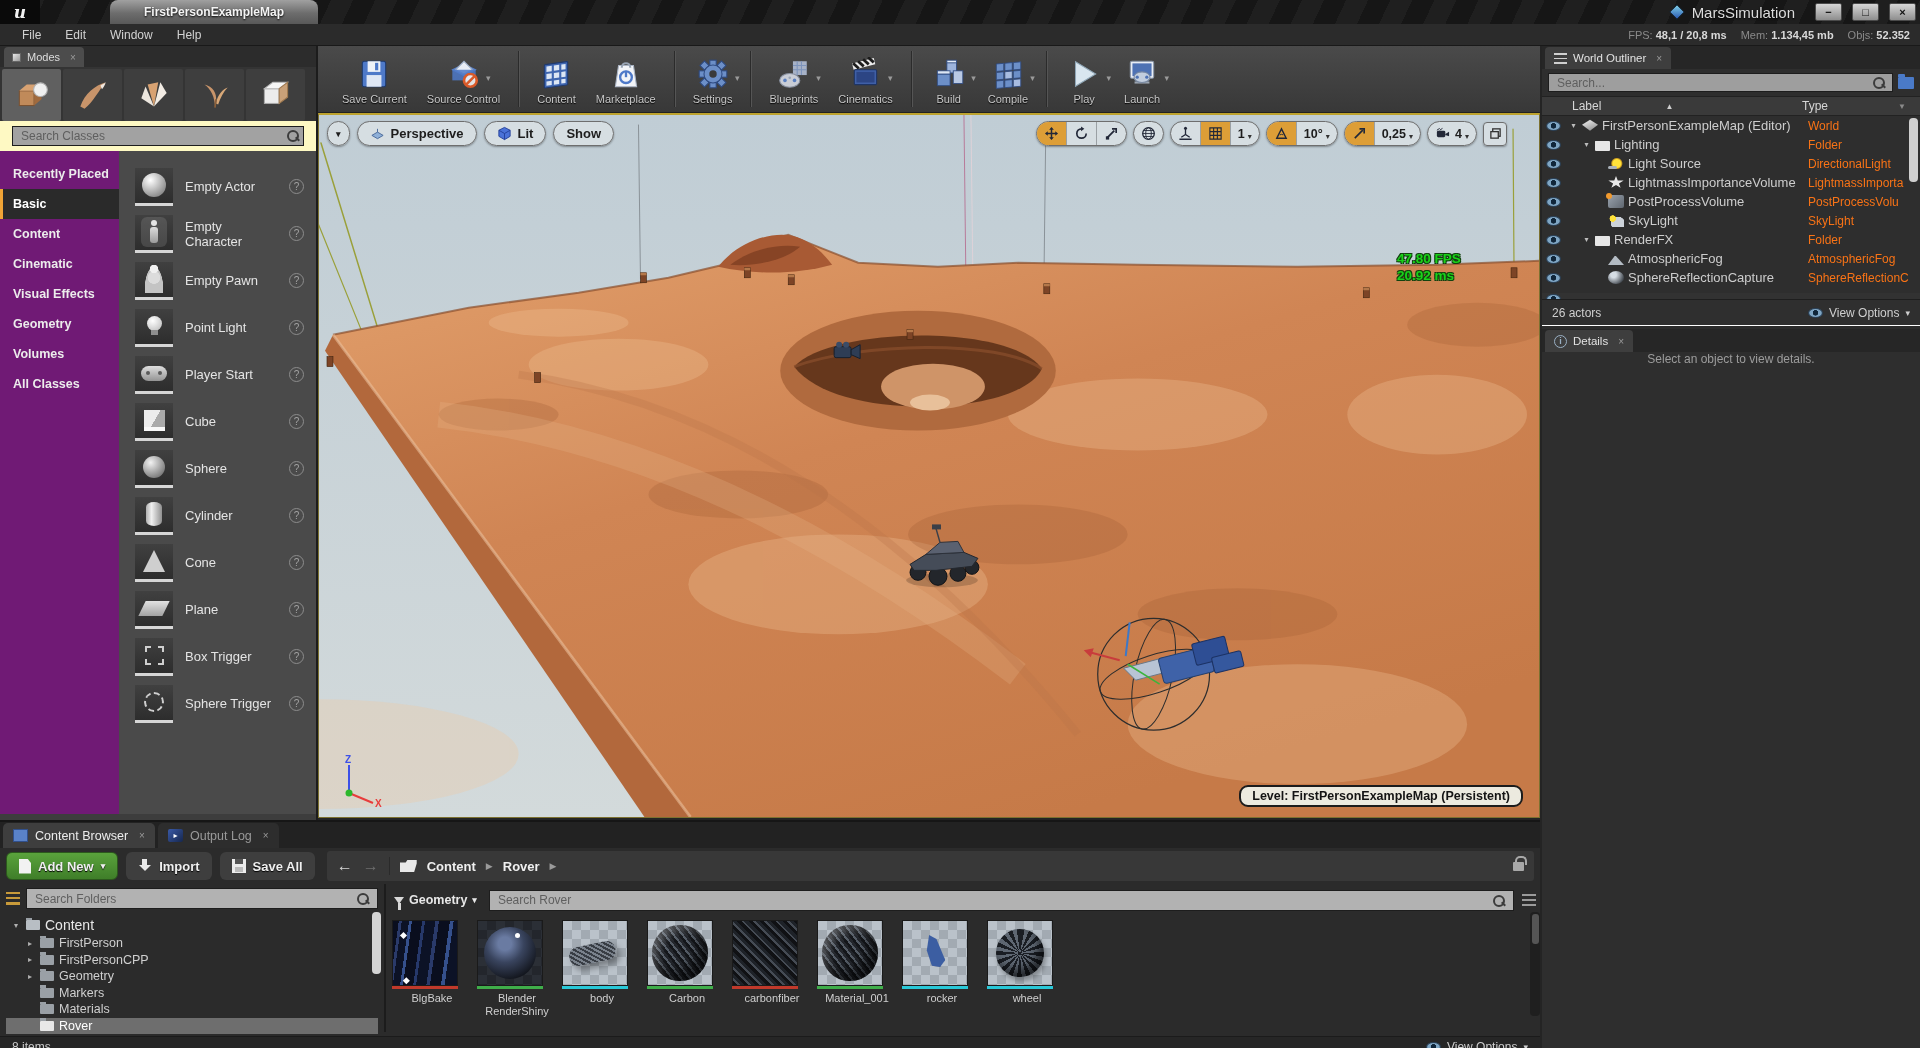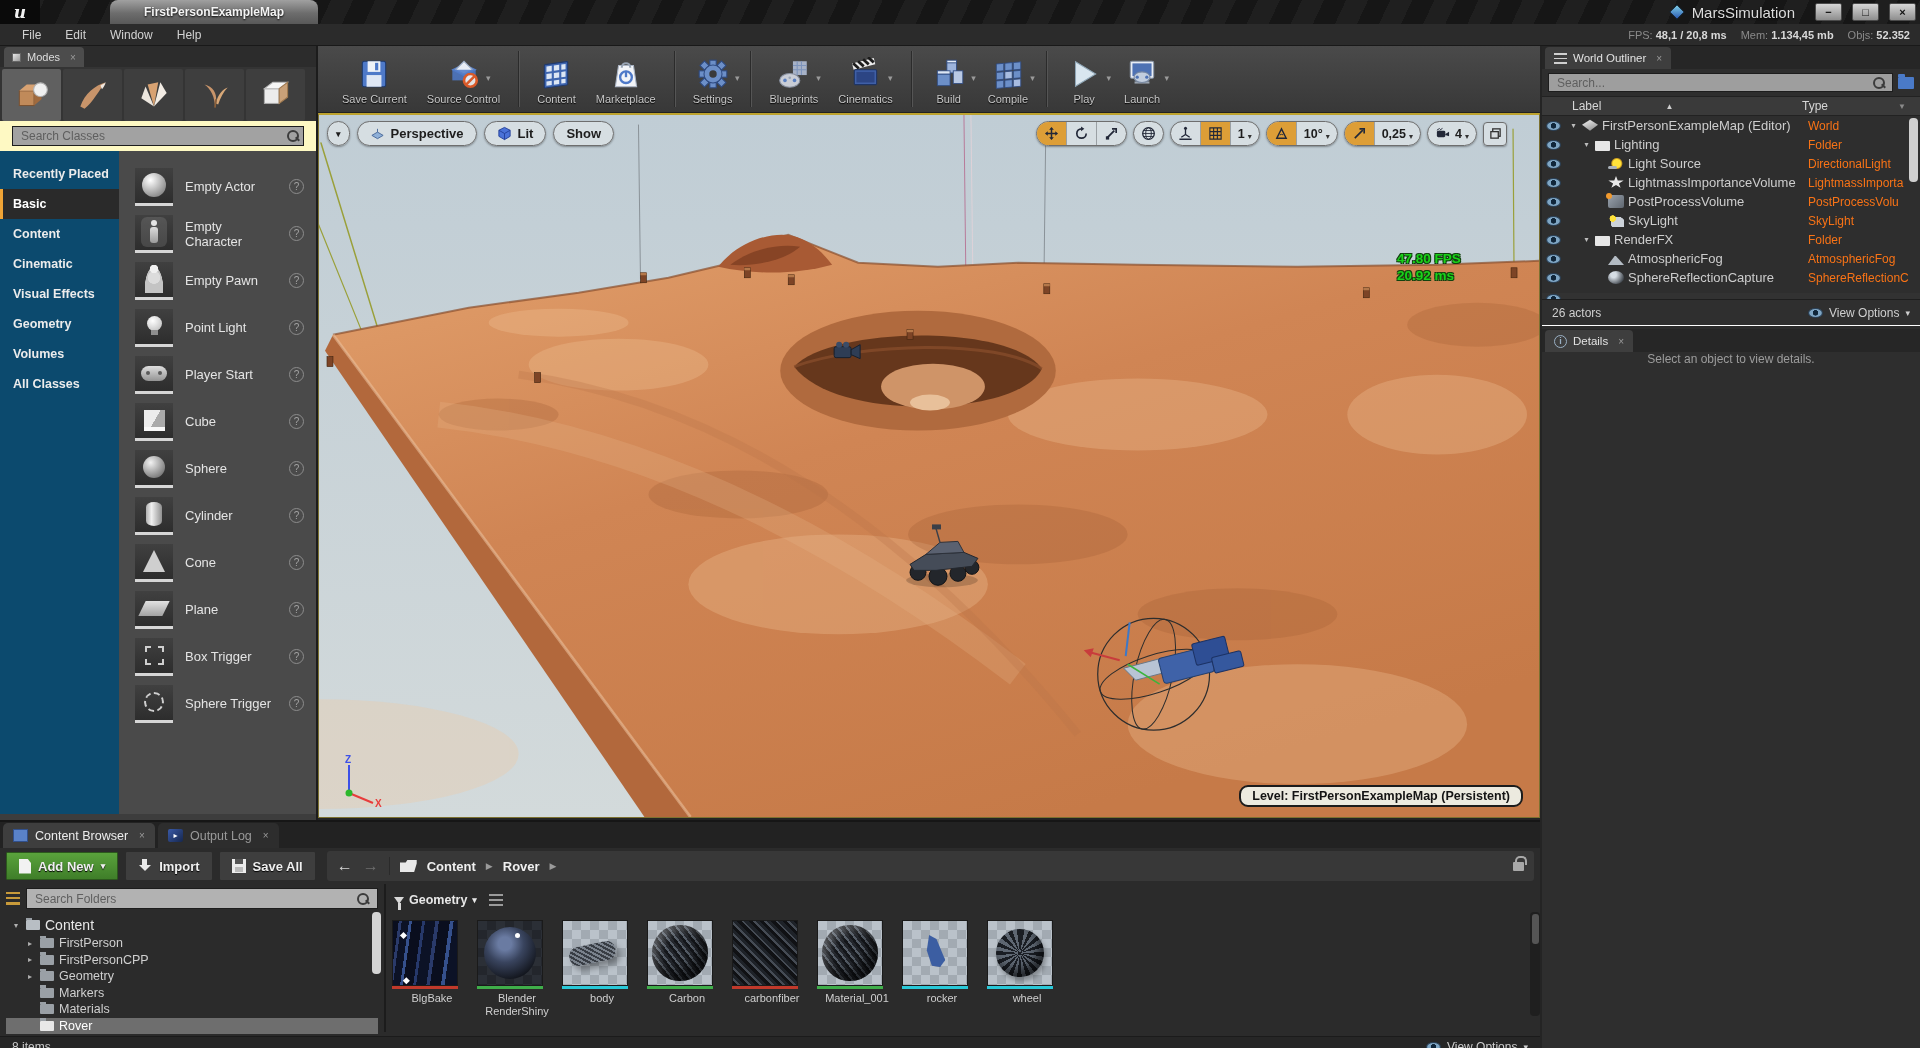--- a/index.html
+++ b/index.html
@@ -49,21 +49,21 @@
   .tool{width:59px;display:flex;align-items:center;justify-content:center;background:#3e3e3e;border-radius:2px}
   .tool.active{background:#606060}
   .tool svg{width:38px;height:38px}
   .search-row{padding:5px 12px;background:#fef9c3;position:relative}
   .search-input{width:100%;height:20px;background:#a2a2a2;border:1px solid #1d1d1d;color:#333;font-size:12px;padding:0 22px 0 8px;font-family:inherit}
   .search-input::placeholder{color:#5f5f5f}
   .i-mag{position:absolute;width:13px;height:13px}
   .i-mag::before{content:"";position:absolute;left:0;top:0;width:8px;height:8px;border:2px solid #3c3c3c;border-radius:50%}
   .i-mag::after{content:"";position:absolute;left:8px;top:8px;width:5px;height:2px;background:#3c3c3c;transform:rotate(45deg)}
   .modes-body{display:flex;height:663px}
-  .cats{width:119px;background:#0c4a6e;padding-top:8px}
+  .cats{width:119px;background:#701a75;padding-top:8px}
   .cat{height:30px;display:flex;align-items:center;padding-left:10px;font-weight:bold;color:#ececec;font-size:12.5px;border-left:3px solid transparent}
   .cat.sel{background:#2a2a2a;border-left:3px solid #efa436;color:#fff}
   .mitems{flex:1;background:#4a4a4a;padding:12px 0 0 16px}
   .mitem{height:47px;display:flex;align-items:center;gap:12px}
   .thumb{width:38px;height:38px;background:linear-gradient(#404040,#2d2d2d);border-bottom:3px solid #d6d6d6;display:flex;align-items:center;justify-content:center;flex:none}
   .mlabel{flex:1;color:#e4e4e4;font-size:13px}
   .qmark{width:15px;height:15px;border:1px solid #8c8c8c;border-radius:50%;color:#a2a2a2;font-size:10px;display:flex;align-items:center;justify-content:center;margin-right:12px;flex:none}
   
   .g{display:block}
   .g-sphere{width:24px;height:24px;border-radius:50%;background:radial-gradient(circle at 35% 30%,#fff,#8d8d8d 75%)}
@@ -161,21 +161,21 @@
   .cb-tabs{height:26px;background:#222;display:flex;align-items:flex-end}
   .cb-tab{height:25px;border-radius:5px 5px 0 0;margin-left:3px;padding:0 10px;display:flex;align-items:center;gap:7px;font-size:12.5px}
   .cb-tab.active{background:#3e3e3e;color:#ececec}
   .cb-tab.inactive{background:#2d2d2d;color:#9a9a9a}
   .i-grid{width:15px;height:13px;background:
     linear-gradient(#5a82c8,#5a82c8),
     repeating-linear-gradient(0deg,transparent 0 3px,#2b2b2b 3px 4px),
     repeating-linear-gradient(90deg,transparent 0 4px,#2b2b2b 4px 5px);background-color:#7ea2dc;border:1px solid #31508c}
   .i-console{width:15px;height:13px;background:linear-gradient(135deg,#3a5aa8,#16274e);border-radius:2px;color:#fff;font-size:8px;display:flex;align-items:center;justify-content:center}
   .cb-toolbar{height:36px;display:flex;align-items:center;padding:3px 6px;gap:8px}
-  .cb-btn{height:28px;display:flex;align-items:center;gap:7px;padding:0 12px;border-radius:1px;background:#3e3e3e;color:#f0f0f0;font-weight:bold;font-size:13px;text-shadow:0 1px 1px #000}
+  .cb-btn{height:28px;display:flex;align-items:center;gap:7px;padding:0 12px;border-radius:6px;background:#3e3e3e;color:#f0f0f0;font-weight:bold;font-size:13px;text-shadow:0 1px 1px #000}
   .cb-btn.green{background:linear-gradient(#5aa33c,#3f7e29);border:1px solid #2c581d}
   .i-page{width:12px;height:15px;background:#f2f2f2;position:relative;clip-path:polygon(0 0,70% 0,100% 30%,100% 100%,0 100%)}
   .i-import{width:14px;height:14px;position:relative}
   .i-import::before{content:"";position:absolute;left:4px;top:0;width:5px;height:7px;background:#e8e8e8}
   .i-import::after{content:"";position:absolute;left:1px;top:6px;border-left:6px solid transparent;border-right:6px solid transparent;border-top:6px solid #e8e8e8}
   .i-save{width:14px;height:14px;background:#ececec;position:relative}
   .i-save::before{content:"";position:absolute;left:3px;top:0;width:8px;height:5px;background:#555}
   .i-save::after{content:"";position:absolute;left:3px;top:8px;width:8px;height:5px;background:#bbb}
   .cb-nav{height:30px;flex:1;display:flex;align-items:center;gap:10px;background:#383838;border-radius:3px;padding:0 10px;margin-left:4px}
   .nav-arrow{font-size:16px;font-weight:bold}
@@ -1063,20 +1063,24 @@
         <div class="tree-scroll"></div>
       </div>
 
       <div class="cb-right">
         <div class="filter-row">
           <div class="filters-btn">
             <span class="i-funnel"></span>
             <span>Geometry</span>
             <span style="font-size:9px">▾</span>
           </div>
+          <div class="rover-search">
+            <input class="search-input" style="background: rgb(178, 178, 178); height: 21px;" placeholder="Search Rover">
+            <span class="i-mag" style="right:8px;top:5px"></span>
+          </div>
           <span class="i-viewtoggle"></span>
         </div>
         <div class="assets" id="asset-grid">
             <div class="tile">
               <div class="thumbwrap darkchecker tex-blue"></div>
               <div class="bar" style="background: rgb(192, 57, 43);"></div>
               <div class="aname">BlgBake</div>
             </div>
             <div class="tile">
               <div class="thumbwrap darkchecker sphere-dark"></div>

